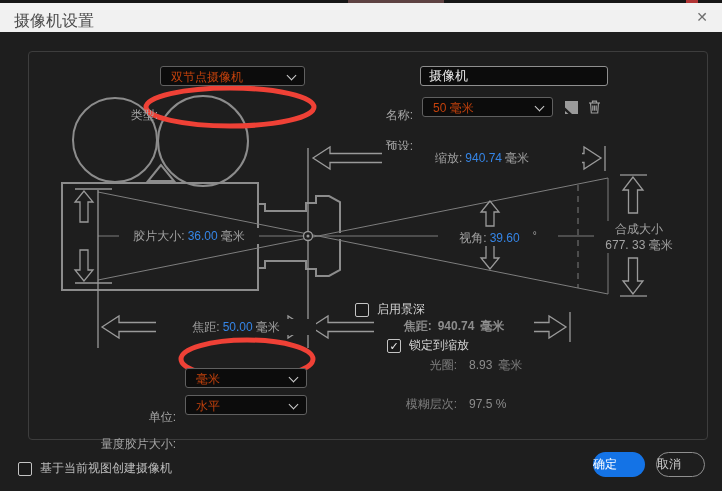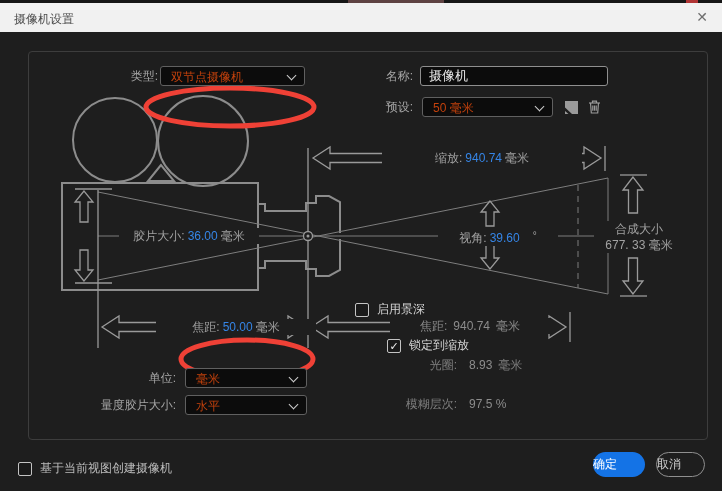--- a/index.html
+++ b/index.html
@@ -2,29 +2,29 @@
 <html><head>
 <meta charset="utf-8">
 <style>
   html,body{margin:0;padding:0;background:#101010;}
   .dialog{position:relative;width:722px;height:491px;overflow:hidden;
     font-family:"Liberation Sans","DejaVu Sans",sans-serif;background:#1e1e1e;}
   .top-strip{position:absolute;left:0;top:0;width:722px;height:3px;background:#161616;}
   .top-strip .seg1{position:absolute;left:348px;top:0;width:96px;height:3px;background:#5e4242;}
   .top-strip .seg2{position:absolute;left:686px;top:0;width:12px;height:3px;background:#b03434;}
   .titlebar{position:absolute;left:0;top:3px;width:722px;height:29px;background:#f1f1f1;}
-  .titlebar .title{position:absolute;left:14px;top:8px;font-size:12px;color:#4b4b4b;}
+  .titlebar .title{position:absolute;left:14px;top:8px;font-size:16px;color:#4b4b4b;}
   .titlebar .close{position:absolute;right:10px;top:6px;font-size:14px;color:#6e6e6e;
     width:20px;text-align:center;cursor:default;}
   .bodyarea{position:absolute;left:0;top:32px;width:722px;height:459px;background:#1e1e1e;}
   .panel{position:absolute;left:28px;top:19px;width:678px;height:387px;
     border:1px solid #3d3d3d;border-radius:4px;}
   svg.overlay{position:absolute;left:0;top:-32px;width:722px;height:491px;pointer-events:none;}
 
-  .lbl{position:absolute;font-size:12px;color:#a6a6a6;text-align:right;line-height:20px;}
+  .lbl{position:absolute;font-size:12px;color:#a6a6a6;text-align:right;line-height:20px;margin-top:39px;}
   .select{position:absolute;height:20px;background:#0c0c0c;border:1px solid #606060;
     border-radius:3px;box-sizing:border-box;}
   .select .sel-text{position:absolute;left:10px;top:2px;font-size:12px;color:#c2410c;line-height:16px;}
   .select .chev{position:absolute;right:9px;top:5px;width:6px;height:6px;
     border-right:1.8px solid #cfcfcf;border-bottom:1.8px solid #cfcfcf;transform:rotate(45deg);}
   .tinput{position:absolute;height:18px;background:#0c0c0c;border:1px solid #8f8f8f;
     border-radius:3px;box-sizing:content-box;color:#eaeaea;font-size:13px;padding:0 8px;
     font-family:"Liberation Sans","DejaVu Sans",sans-serif;outline:none;}
 
   .dtext{position:absolute;text-align:center;font-size:12px;line-height:16px;
@@ -166,21 +166,21 @@
       <span class="lb">视角:</span><span class="vb">39.60</span><span class="deg">°</span>
     </div>
     <div class="dtext twolines" style="left:594px;top:189px;width:90px;">
       <span class="lb">合成大小</span><br>
       <span class="lb">677. 33</span>
       <span class="lb">毫米</span>
     </div>
     <div class="dtext" style="left:156px;top:287px;width:160px;">
       <span class="lb">焦距:</span><span class="vb">50.00</span><span class="lb">毫米</span>
     </div>
-    <div class="dtext" style="left:390px;top:286px;width:160px;">
+    <div class="dtext" style="left:374px;top:286px;width:160px;font-weight:bold;">
       <span class="gv">焦距:</span><span class="gv">940.74</span><span class="gv">毫米</span>
     </div>
 
     <div class="check" style="left:355px;top:269px;">
       <span class="box"></span>
       <span class="cl">启用景深</span>
     </div>
     <div class="check" style="left:387px;top:305px;">
       <span class="box">
           <span>✓</span>

